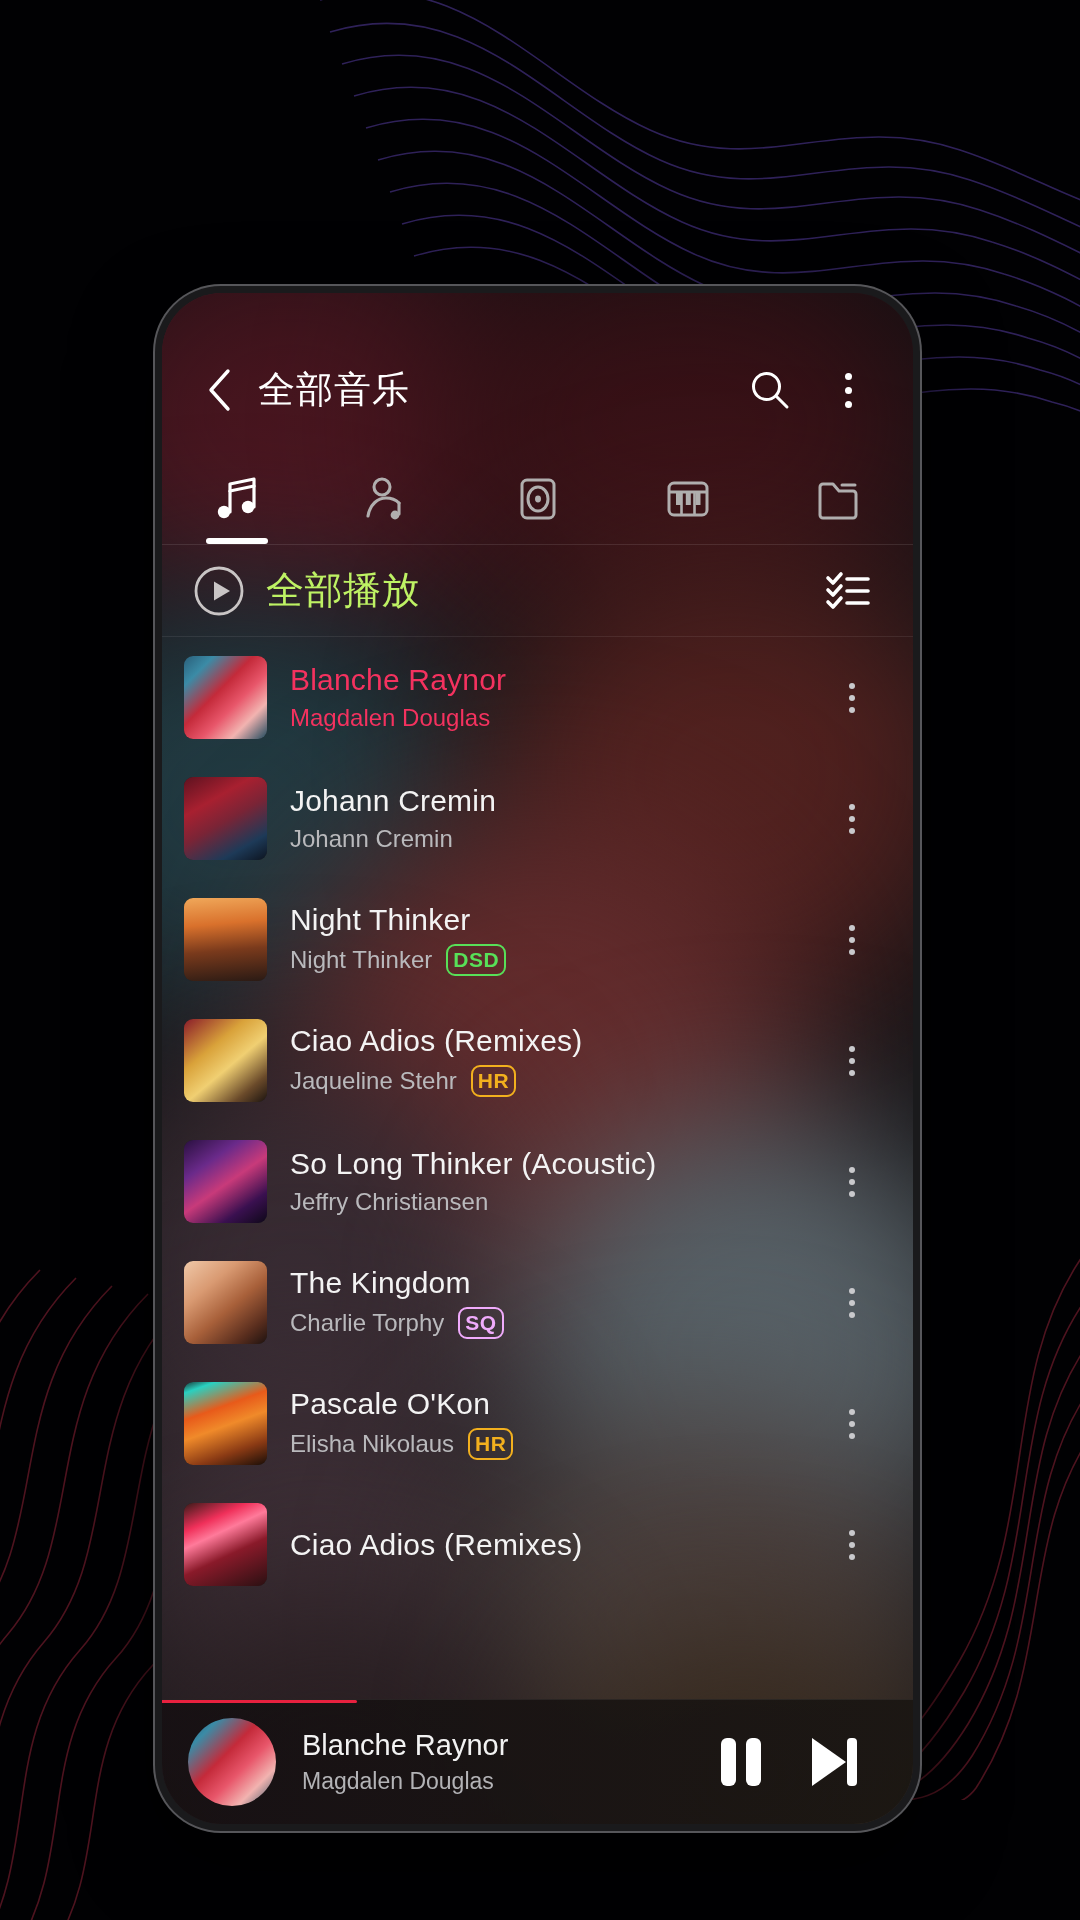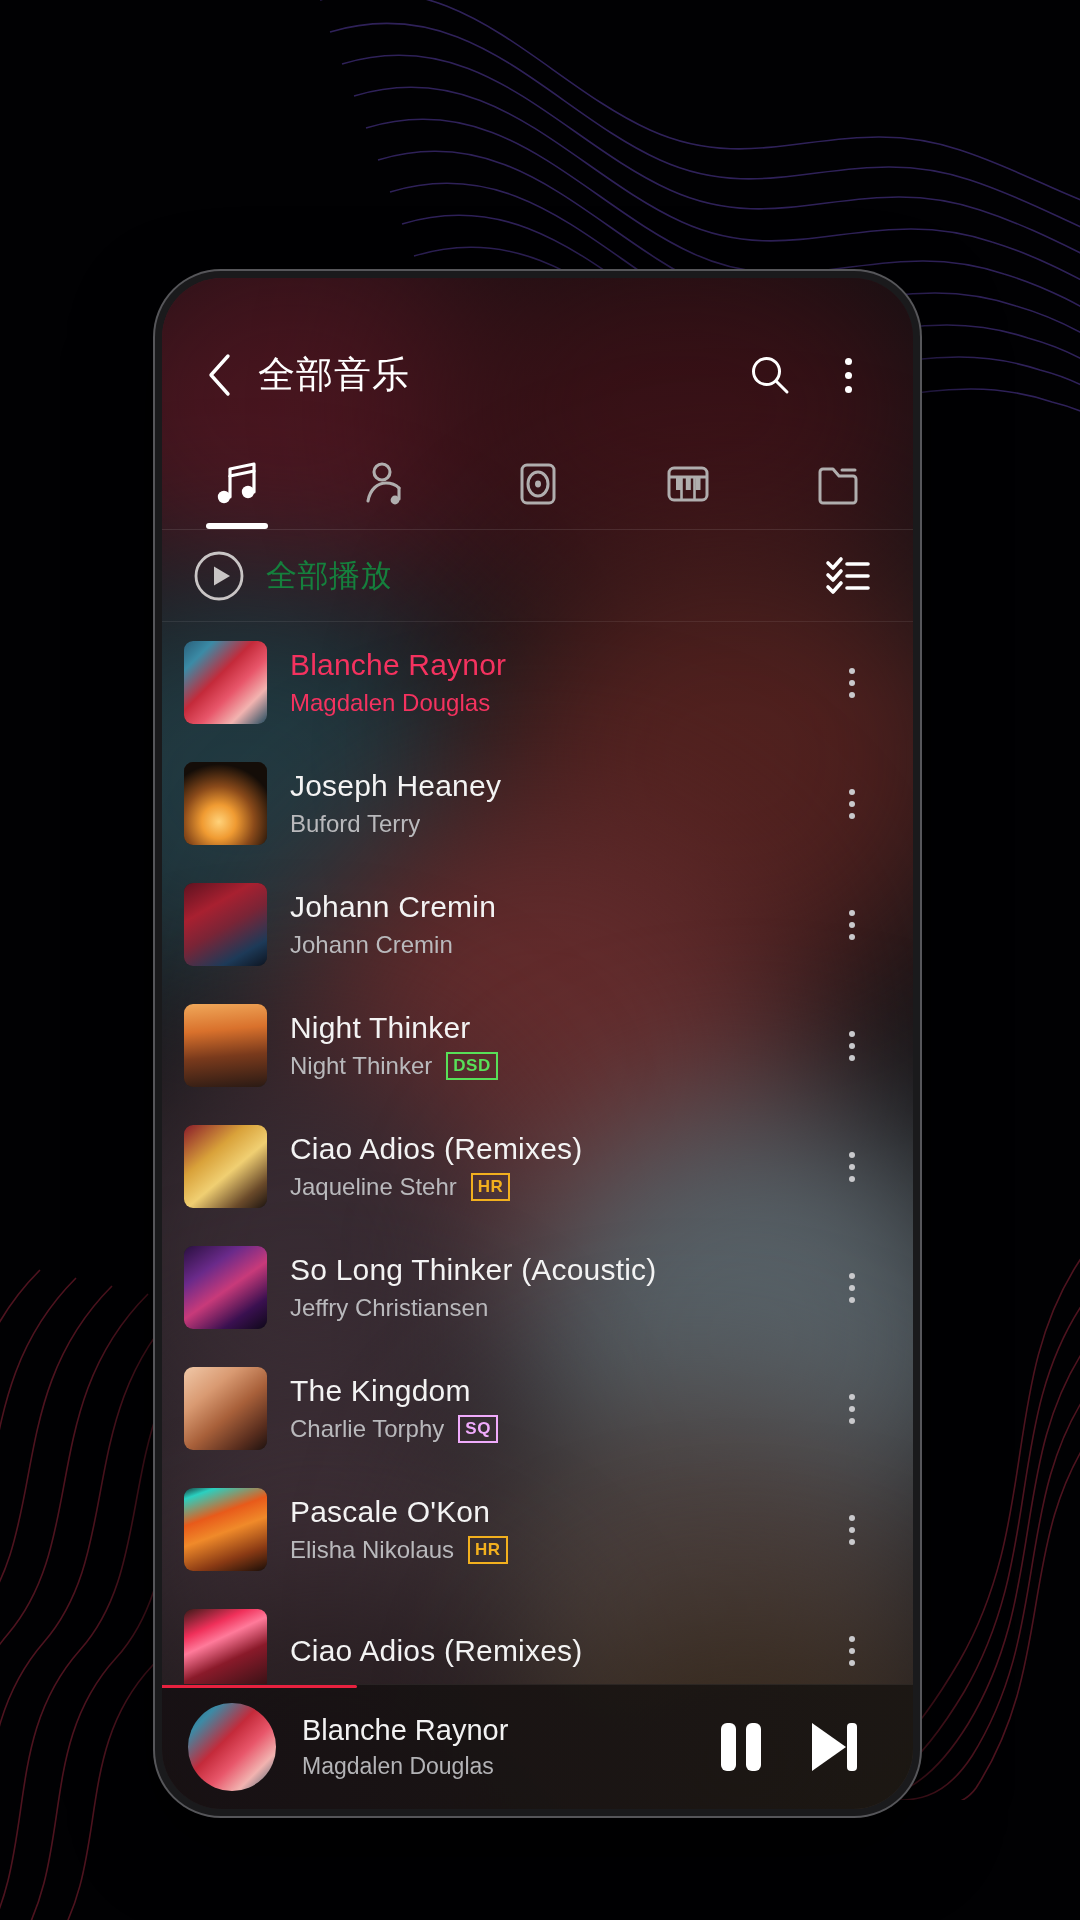--- a/index.html
+++ b/index.html
@@ -17,21 +17,21 @@
     overflow:hidden;
   }
   .topo { position:absolute; opacity:.85; }
   #topo-violet { top:-40px; right:-60px; width:820px; height:500px; }
   #topo-red-left { bottom:-30px; left:-220px; width:560px; height:720px; }
   #topo-red-right { bottom:120px; right:-120px; width:420px; height:900px; }
 
   
   #phone {
     position:absolute;
-    left:155px; top:271px;
+    left:155px; top:286px;
     width:765px; height:1545px;
     border-radius:66px;
     background:#1a1a1c;
     padding:7px;
     box-shadow:0 0 0 2px #56565a, 0 30px 80px rgba(0,0,0,.85);
   }
   #screen {
     position:relative;
     width:100%; height:100%;
     border-radius:60px;
@@ -89,21 +89,21 @@
 
   
   #playall-row {
     height:92px; flex:none;
     display:flex; align-items:center;
     padding:0 38px 0 30px;
     border-bottom:1px solid rgba(255,255,255,.08);
     cursor:pointer;
   }
   #playall-icon { width:54px; height:54px; flex:none; }
-  #playall-label { color:#15803d; font-size:31px; margin-left:20px; letter-spacing:.5px;text-align:right; }
+  #playall-label { color:#bef264; font-size:38px; margin-left:20px; letter-spacing:.5px;text-align:right; }
   #multiselect-btn { width:54px; height:54px; display:flex; align-items:center; justify-content:center; cursor:pointer; }
 
   
   #songlist { flex:1; overflow:hidden; }
   .song-row {
     height:121px;
     display:flex; align-items:center;
     padding:0 34px 0 22px;
     cursor:pointer;
   }
@@ -125,23 +125,23 @@
     margin-top:7px;
   }
   .song-artist {
     font-size:24px; color:#b9b9bc;
     white-space:nowrap; overflow:hidden; text-overflow:ellipsis;
   }
   .song-row.playing .song-title { color:#f4325f; }
   .song-row.playing .song-artist { color:#f4325f; }
   .badge {
     flex:none;
-    font-size:17px; line-height:1;
+    font-size:21px; line-height:1;
     padding:3px 5px 4px;
-    border-radius:0;
+    border-radius:9px;
     border:2px solid currentColor;
     font-weight:bold;
     letter-spacing:.5px;
   }
   .badge.DSD { color:#58e058; }
   .badge.HR  { color:#f2b01e; }
   .badge.SQ  { color:#f0abfc; }
   .row-menu { width:54px; height:76px; display:flex; align-items:center; justify-content:center; cursor:pointer; }
   .row-menu .dot3 i { width:6px; height:6px; background:#c9c9cc; }
   .row-menu .dot3 { gap:6px; }
@@ -348,38 +348,20 @@
             <div class="row-menu">
               <span class="dot3">
                 <i></i>
                 <i></i>
                 <i></i>
               </span>
             </div>
           </div>
           <div class="song-row">
             <div class="cover">
-              <div class="cv" style="background: radial-gradient(circle at 42% 72%, rgb(255, 210, 122) 0%, rgb(240, 155, 50) 22%, rgb(138, 74, 26) 46%, rgb(20, 13, 8) 75%);"></div>
-            </div>
-            <div class="song-text">
-              <div class="song-title">Joseph Heaney</div>
-              <div class="song-sub">
-                <div class="song-artist">Buford Terry</div>
-              </div>
-            </div>
-            <div class="row-menu">
-              <span class="dot3">
-                <i></i>
-                <i></i>
-                <i></i>
-              </span>
-            </div>
-          </div>
-          <div class="song-row">
-            <div class="cover">
               <div class="cv" style="background: linear-gradient(150deg, rgb(94, 18, 32) 0%, rgb(168, 32, 48) 30%, rgb(122, 36, 54) 52%, rgb(29, 58, 88) 80%, rgb(13, 20, 32) 100%);"></div>
             </div>
             <div class="song-text">
               <div class="song-title">Johann Cremin</div>
               <div class="song-sub">
                 <div class="song-artist">Johann Cremin</div>
               </div>
             </div>
             <div class="row-menu">
               <span class="dot3">

